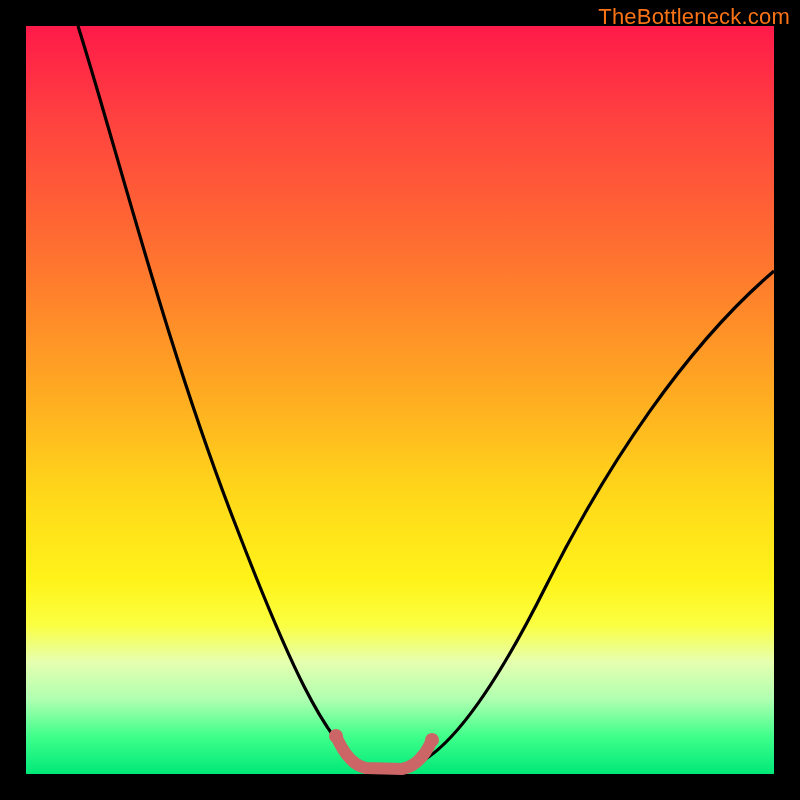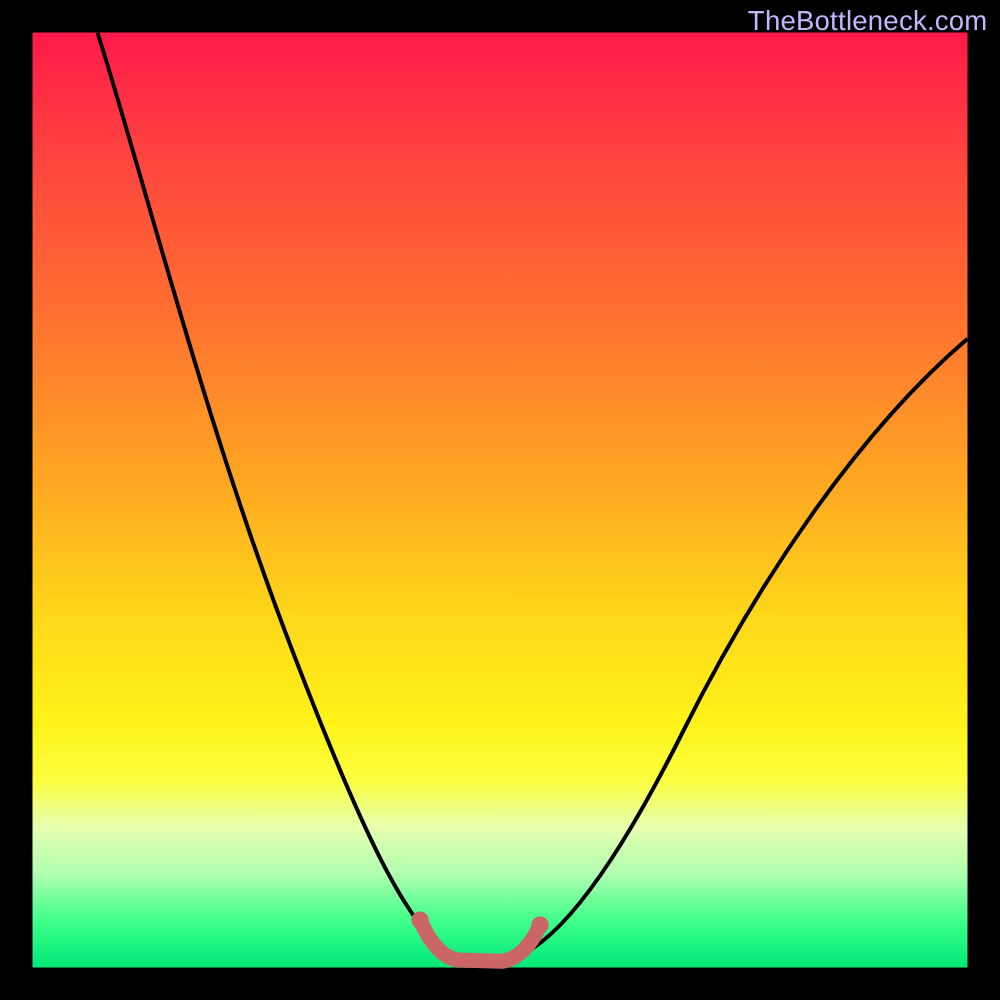--- a/index.html
+++ b/index.html
@@ -37,21 +37,21 @@
       #e6ffb0 85%,
       #b0ffb0 90%,
       #3fff8a 95%,
       #00e878 100%
     );
   }
   .watermark {
     position: absolute;
     top: 4px;
     right: 10px;
-    color: #c4b5fd;
+    color: #f97316;
     font-size: 22px;
     font-weight: 500;
     letter-spacing: 0.2px;
     user-select: none;
   }
   svg.curve {
     position: absolute;
     left: 0;
     top: 0;
     width: 748px;

